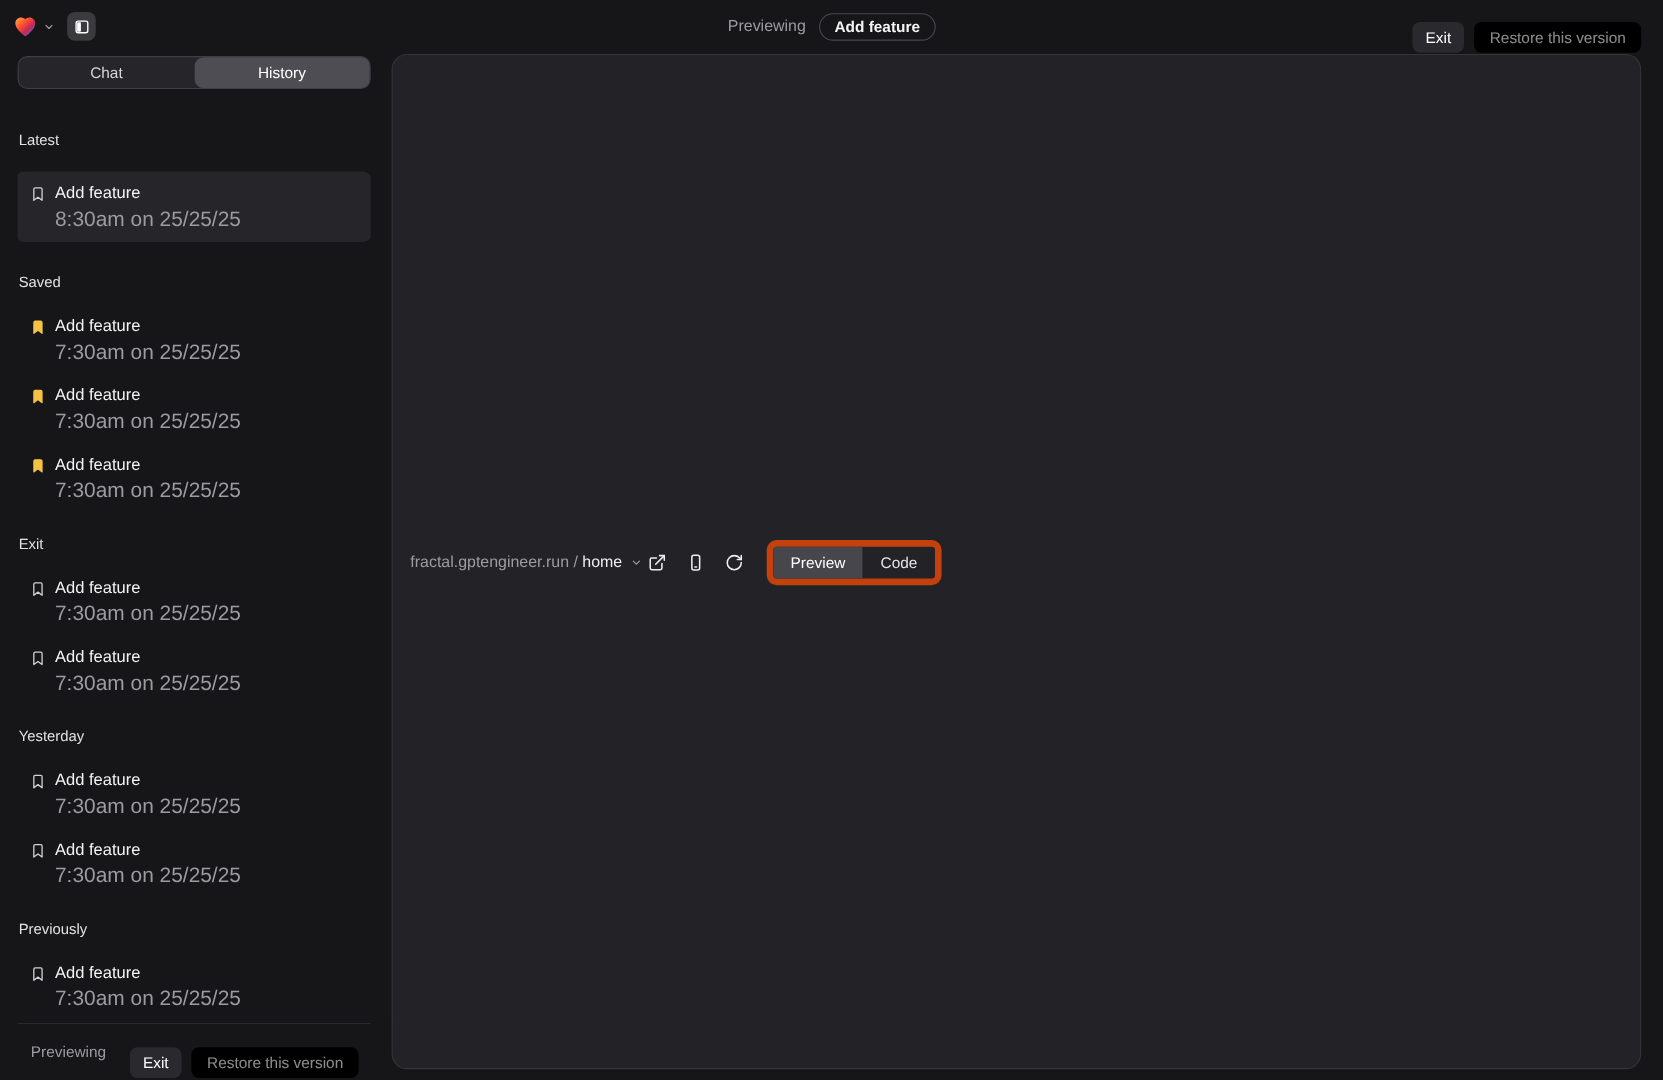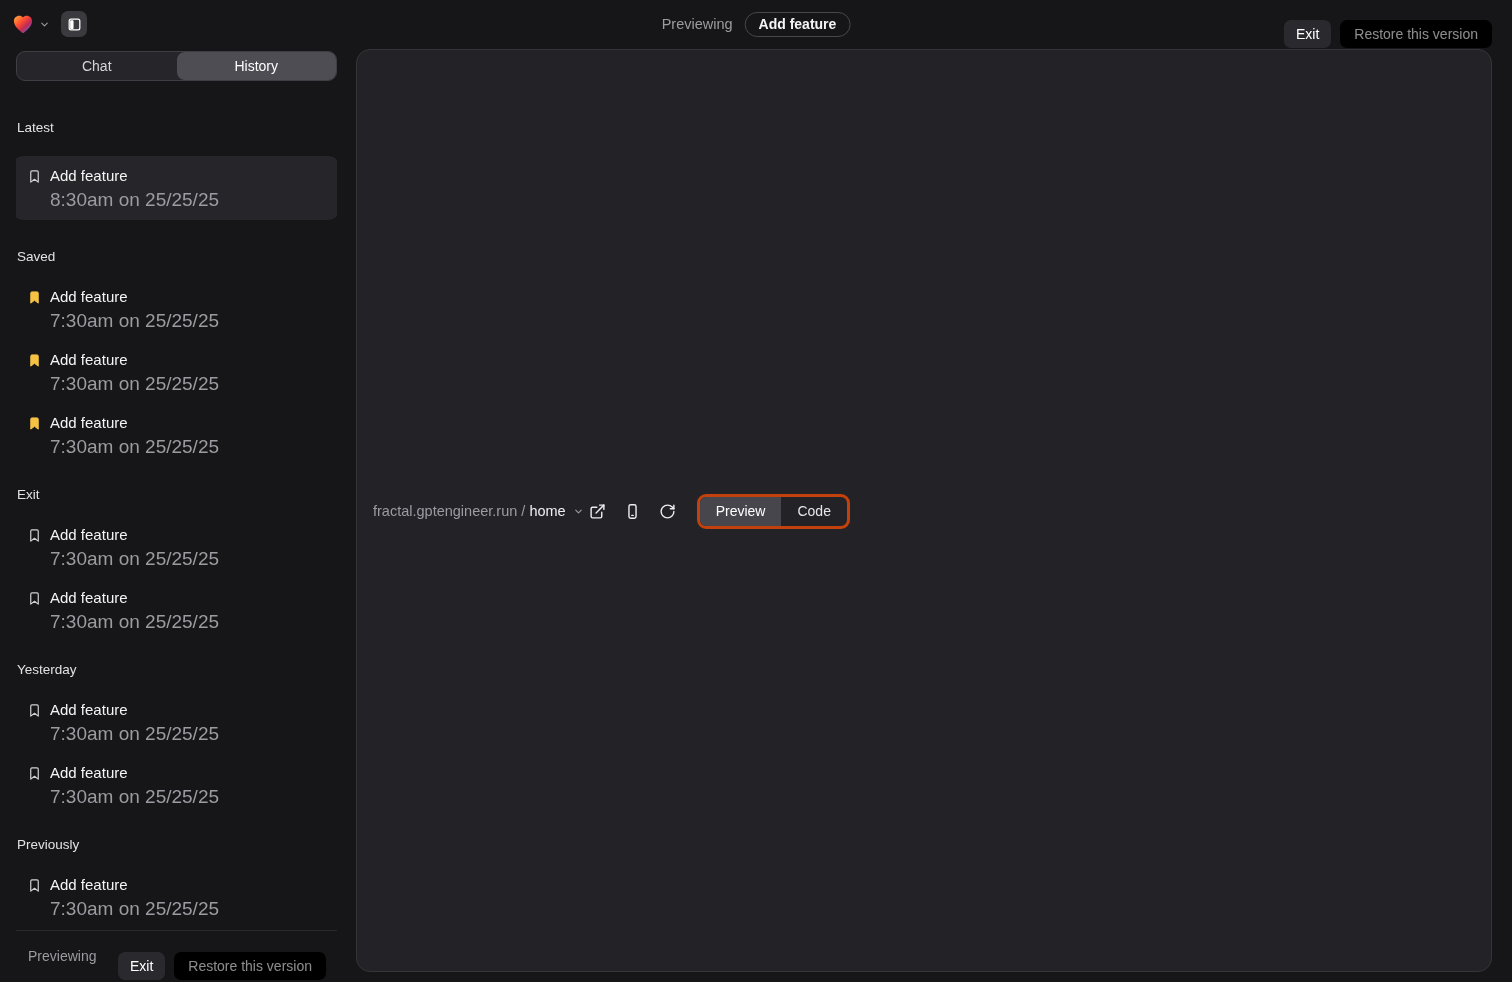--- a/index.html
+++ b/index.html
@@ -123,21 +123,21 @@
   .url-bar .chev { color:#9b9ba1; }
   .preview-tools { margin-left:auto; display:flex; align-items:center; gap:7px; }
   .tool-icon {
     width:28px; height:28px; border-radius:6px;
     display:flex; align-items:center; justify-content:center;
     color:#ededef; cursor:pointer;
   }
   .seg-view {
     margin-left:8px;
     display:flex;
-    border:3px solid #c2410c;
+    border:6px solid #c2410c;
     border-radius:9px;
     overflow:hidden;
   }
   .seg-view .seg {
     padding:6px 16px 7px;
     font-size:14px; color:#e6e6e9; cursor:pointer;
   }
   .seg-view .seg.active { background:#46464c; color:#ffffff; font-weight:500; }
   .preview-body { flex:1; }
 </style>

